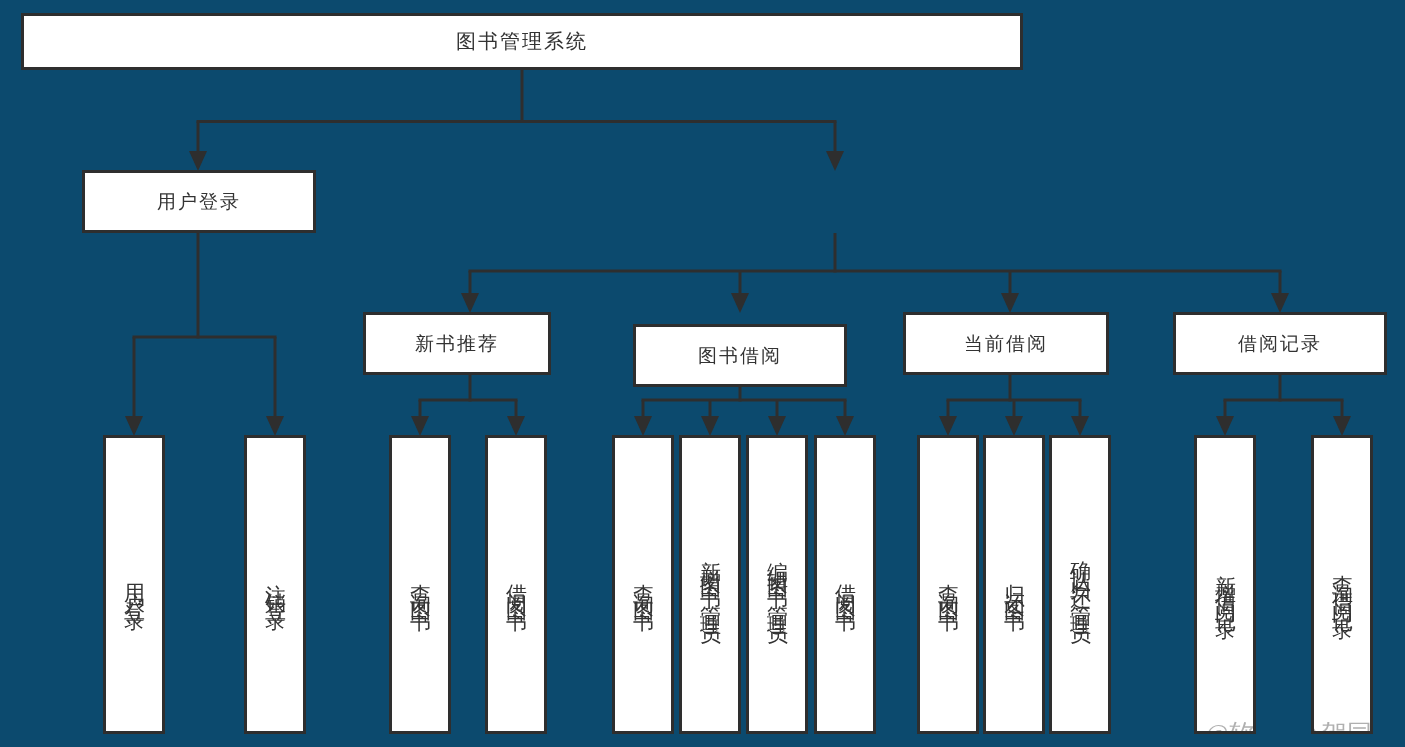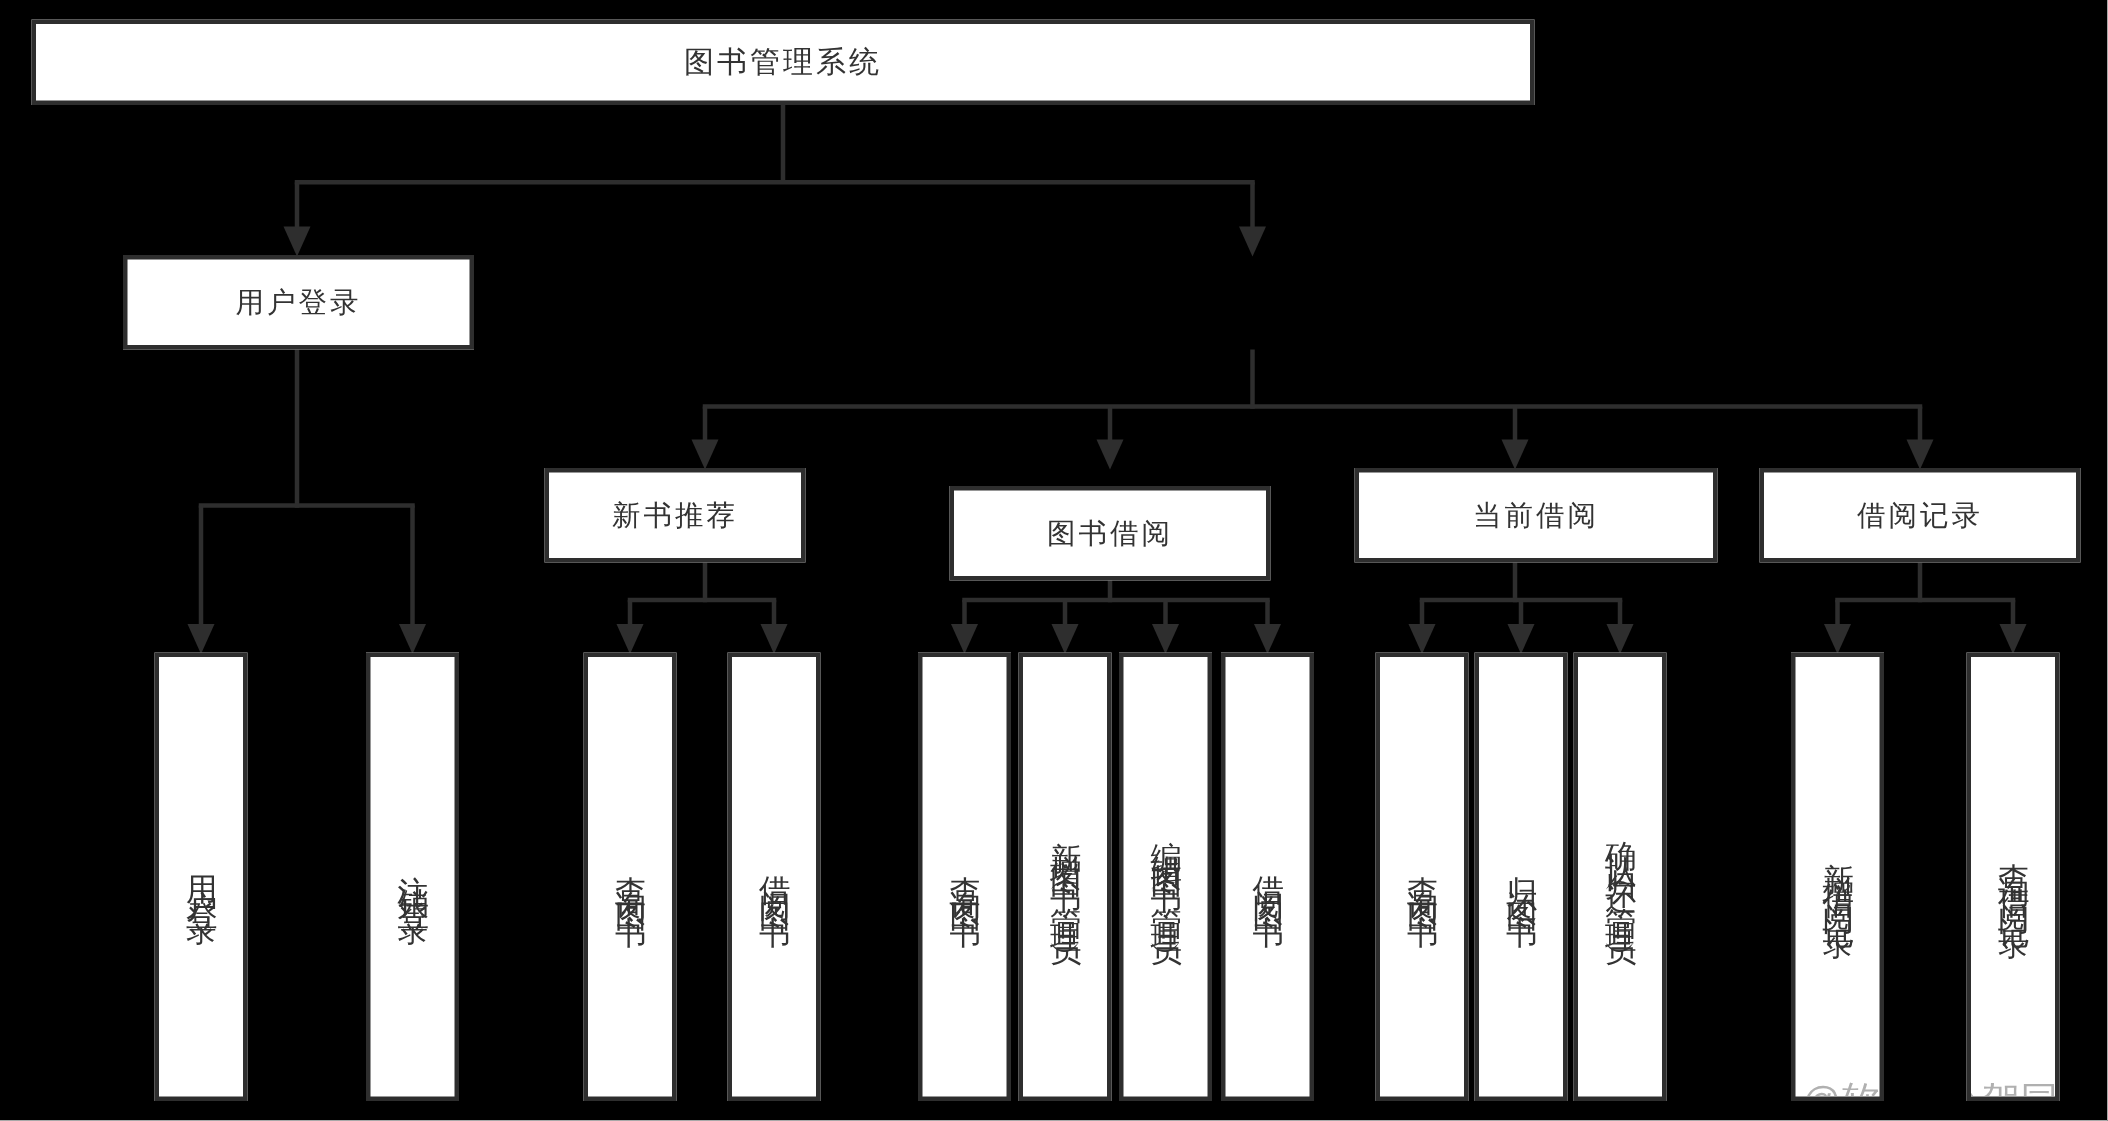--- a/index.html
+++ b/index.html
@@ -1,22 +1,22 @@
 <!DOCTYPE html>
 <html><head>
 <meta charset="utf-8">
 <style>
   html, body { margin: 0; padding: 0; background: #ffffff; }
   #canvas {
     position: relative;
     width: 1405px;
     height: 747px;
-    background: #000000;
+    background: #0c4a6e;
     overflow: hidden;
-    font-family: Liberation Sans, sans-serif;
+    font-family: Liberation Serif, serif;
   }
   #wires {
     position: absolute;
     left: 0; top: 0;
     width: 1405px; height: 747px;
     pointer-events: none;
   }
   #wires line { stroke: #2e2e2e; stroke-width: 3; }
   #wires polygon { fill: #2e2e2e; }
   .box {
@@ -141,27 +141,27 @@
   </svg>
 
   <div class="box" style="left:21px; top:13px; width:1002px; height:57px;">
     <span class="hlabel root-label">图书管理系统</span>
   </div>
 
   <div class="box" style="left:82px; top:170px; width:234px; height:63px;">
     <span class="hlabel">用户登录</span>
   </div>
 
-  <div class="box" style="left:363px; top:312px; width:174px; height:63px;">
+  <div class="box" style="left:363px; top:312px; width:188px; height:63px;">
     <span class="hlabel">新书推荐</span>
   </div>
   <div class="box" style="left:633px; top:324px; width:214px; height:63px;">
     <span class="hlabel">图书借阅</span>
   </div>
-  <div class="box" style="left:903px; top:312px; width:242px; height:63px;">
+  <div class="box" style="left:903px; top:312px; width:206px; height:63px;">
     <span class="hlabel">当前借阅</span>
   </div>
   <div class="box" style="left:1173px; top:312px; width:214px; height:63px;">
     <span class="hlabel">借阅记录</span>
   </div>
 
   <div class="box leaf" style="left:103px;">
     <span class="vlabel">用户登录</span>
   </div>
   <div class="box leaf" style="left:244px;">

